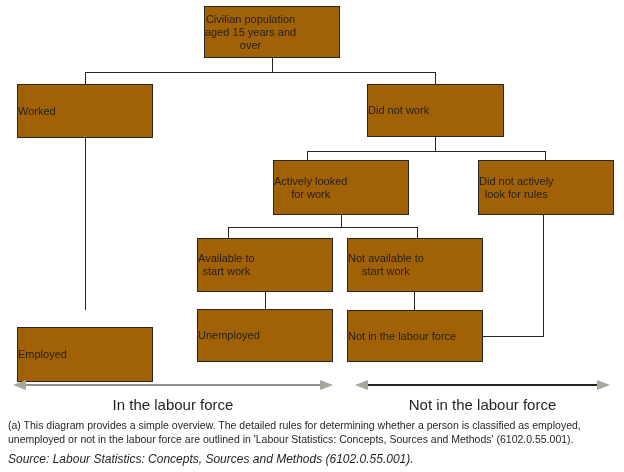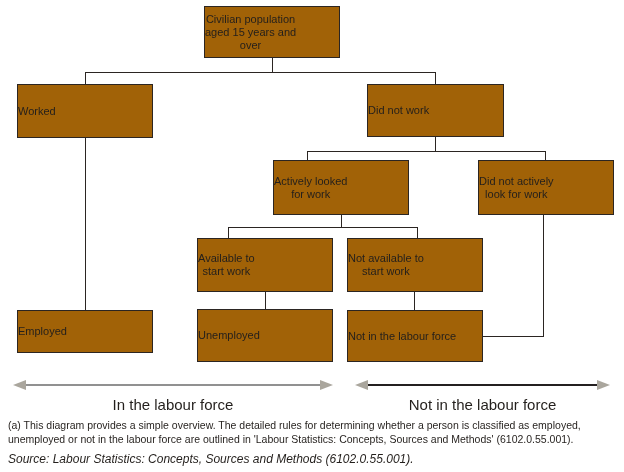--- a/index.html
+++ b/index.html
@@ -73,31 +73,31 @@
   </div>
   <div class="node" style="left:367px;top:84px;width:137px;height:53px">
     <span class="node-label">Did not work</span>
   </div>
   <div class="node" style="left:273px;top:160px;width:136px;height:55px">
     <span class="node-label">Actively looked
 for work</span>
   </div>
   <div class="node" style="left:478px;top:160px;width:136px;height:55px">
     <span class="node-label">Did not actively
-look for work</span>
+look for rules</span>
   </div>
   <div class="node" style="left:197px;top:238px;width:136px;height:54px">
     <span class="node-label">Available to
 start work</span>
   </div>
   <div class="node" style="left:347px;top:238px;width:136px;height:54px">
     <span class="node-label">Not available to
 start work</span>
   </div>
-  <div class="node" style="left:17px;top:310px;width:136px;height:43px">
+  <div class="node" style="left:17px;top:327px;width:136px;height:55px">
     <span class="node-label">Employed</span>
   </div>
   <div class="node" style="left:197px;top:309px;width:136px;height:53px">
     <span class="node-label">Unemployed</span>
   </div>
   <div class="node" style="left:347px;top:310px;width:136px;height:52px">
     <span class="node-label">Not in the labour force</span>
   </div>
 
   <div class="vline" style="left:272px;top:57px;height:15px"></div>

